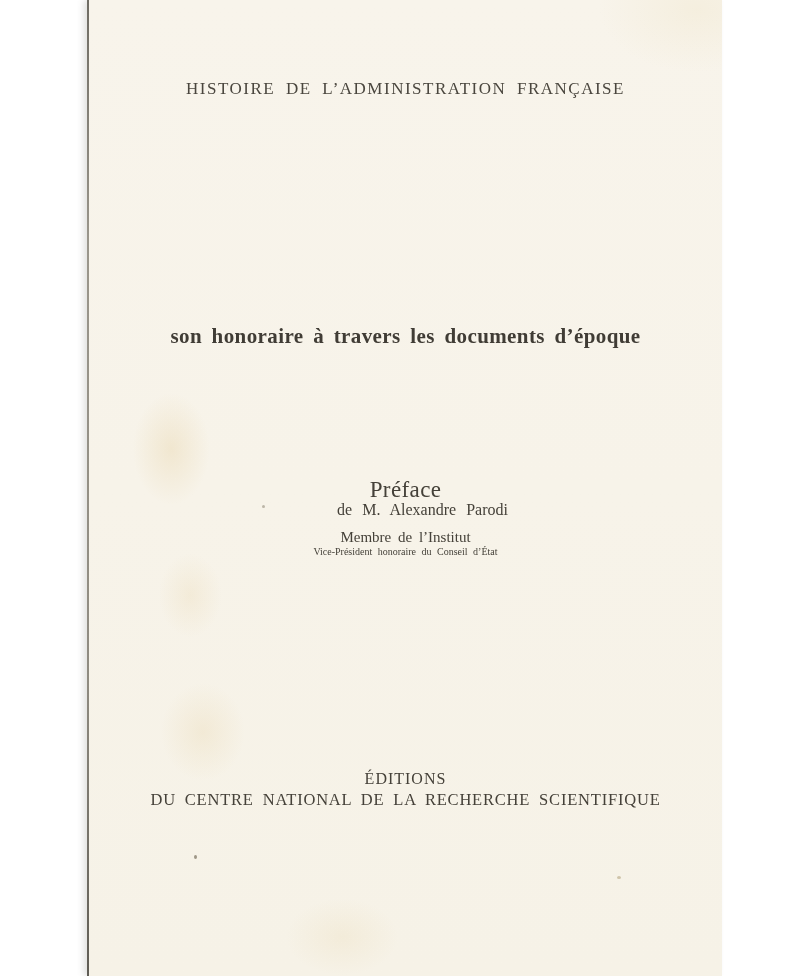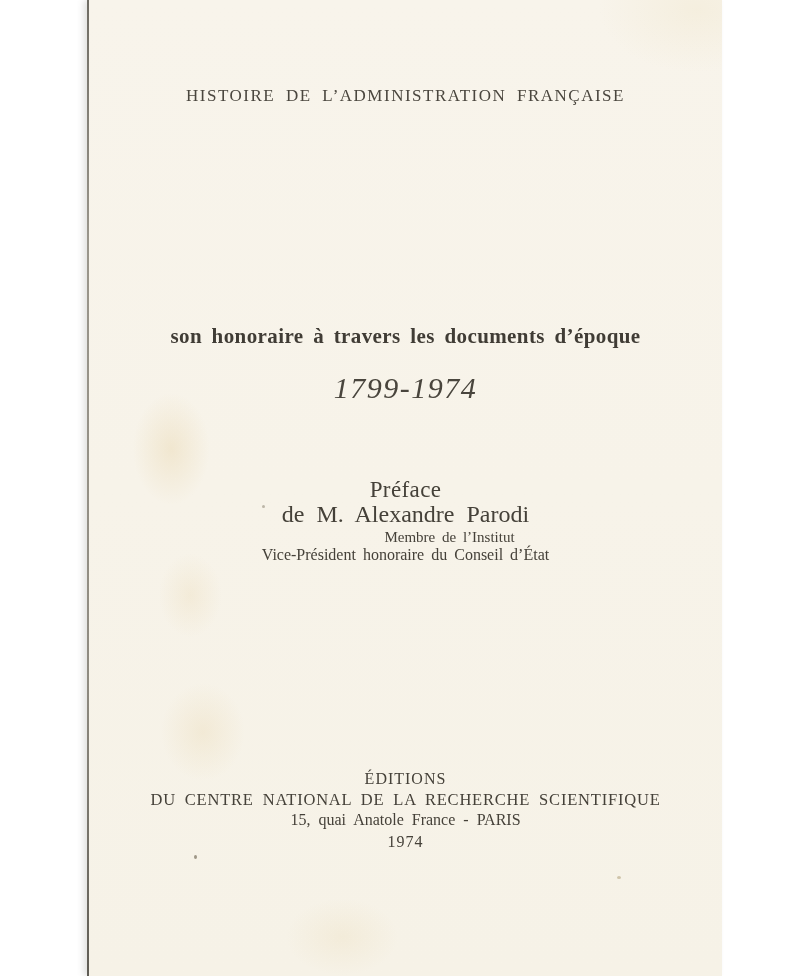--- a/index.html
+++ b/index.html
@@ -43,21 +43,21 @@
     background: linear-gradient(to bottom, #6f6c64, #9a968c 25%, #8f8b81 70%, #5f5c54);
   }
   .line {
     position: absolute;
     left: 0;
     width: 100%;
     text-align: center;
     white-space: nowrap;
   }
   .series-title {
-    top: 86px;
+    top: 79px;
     font-size: 17px;
     letter-spacing: 1.5px;
     word-spacing: 5px;
     color: #4a463e;
   }
   .main-title {
     top: 249px;
     font-size: 45px;
     letter-spacing: 3px;
     word-spacing: 10px;
@@ -78,32 +78,32 @@
     letter-spacing: 1.5px;
     color: #49453d;
   }
   .preface-heading {
     top: 477px;
     font-size: 23px;
     letter-spacing: 0.4px;
   }
   .preface-author {
     top: 501px;
-    font-size: 24px;
+    font-size: 16px;
     word-spacing: 6px;
+    margin-left: 17px;
   }
   .credential-1 {
     top: 529px;
     font-size: 15px;
     word-spacing: 3px;
-    margin-left: 44px;
   }
   .credential-2 {
     top: 546px;
-    font-size: 16px;
+    font-size: 10px;
     word-spacing: 3px;
   }
   .imprint-1 {
     top: 770px;
     font-size: 16px;
     letter-spacing: 1px;
   }
   .imprint-2 {
     top: 790px;
     font-size: 16.5px;
@@ -171,37 +171,34 @@
 
 <div class="scene">
 
   <div class="paper">
 
     <div class="line series-title">HISTOIRE DE L’ADMINISTRATION FRANÇAISE</div>
 
 
     <div class="line subtitle">son honoraire à travers les documents d’époque</div>
 
-    <div class="line period">1799-1974</div>
 
     <div class="line preface-heading">Préface</div>
 
     <div class="line preface-author">de M. Alexandre Parodi</div>
 
     <div class="line credential-1">Membre de l’Institut</div>
 
     <div class="line credential-2">Vice-Président honoraire du Conseil d’État</div>
 
     <div class="line imprint-2">DU CENTRE NATIONAL DE LA RECHERCHE SCIENTIFIQUE</div>
 
     <div class="line imprint-1">ÉDITIONS</div>
 
-    <div class="line imprint-3">15, quai Anatole France - PARIS</div>
-
-    <div class="line imprint-4">1974</div>
+
 
     <div class="speck speck-1"></div>
     <div class="speck speck-2"></div>
     <div class="speck speck-3"></div>
   </div>
 
 
 </div>
 
 </body></html>

